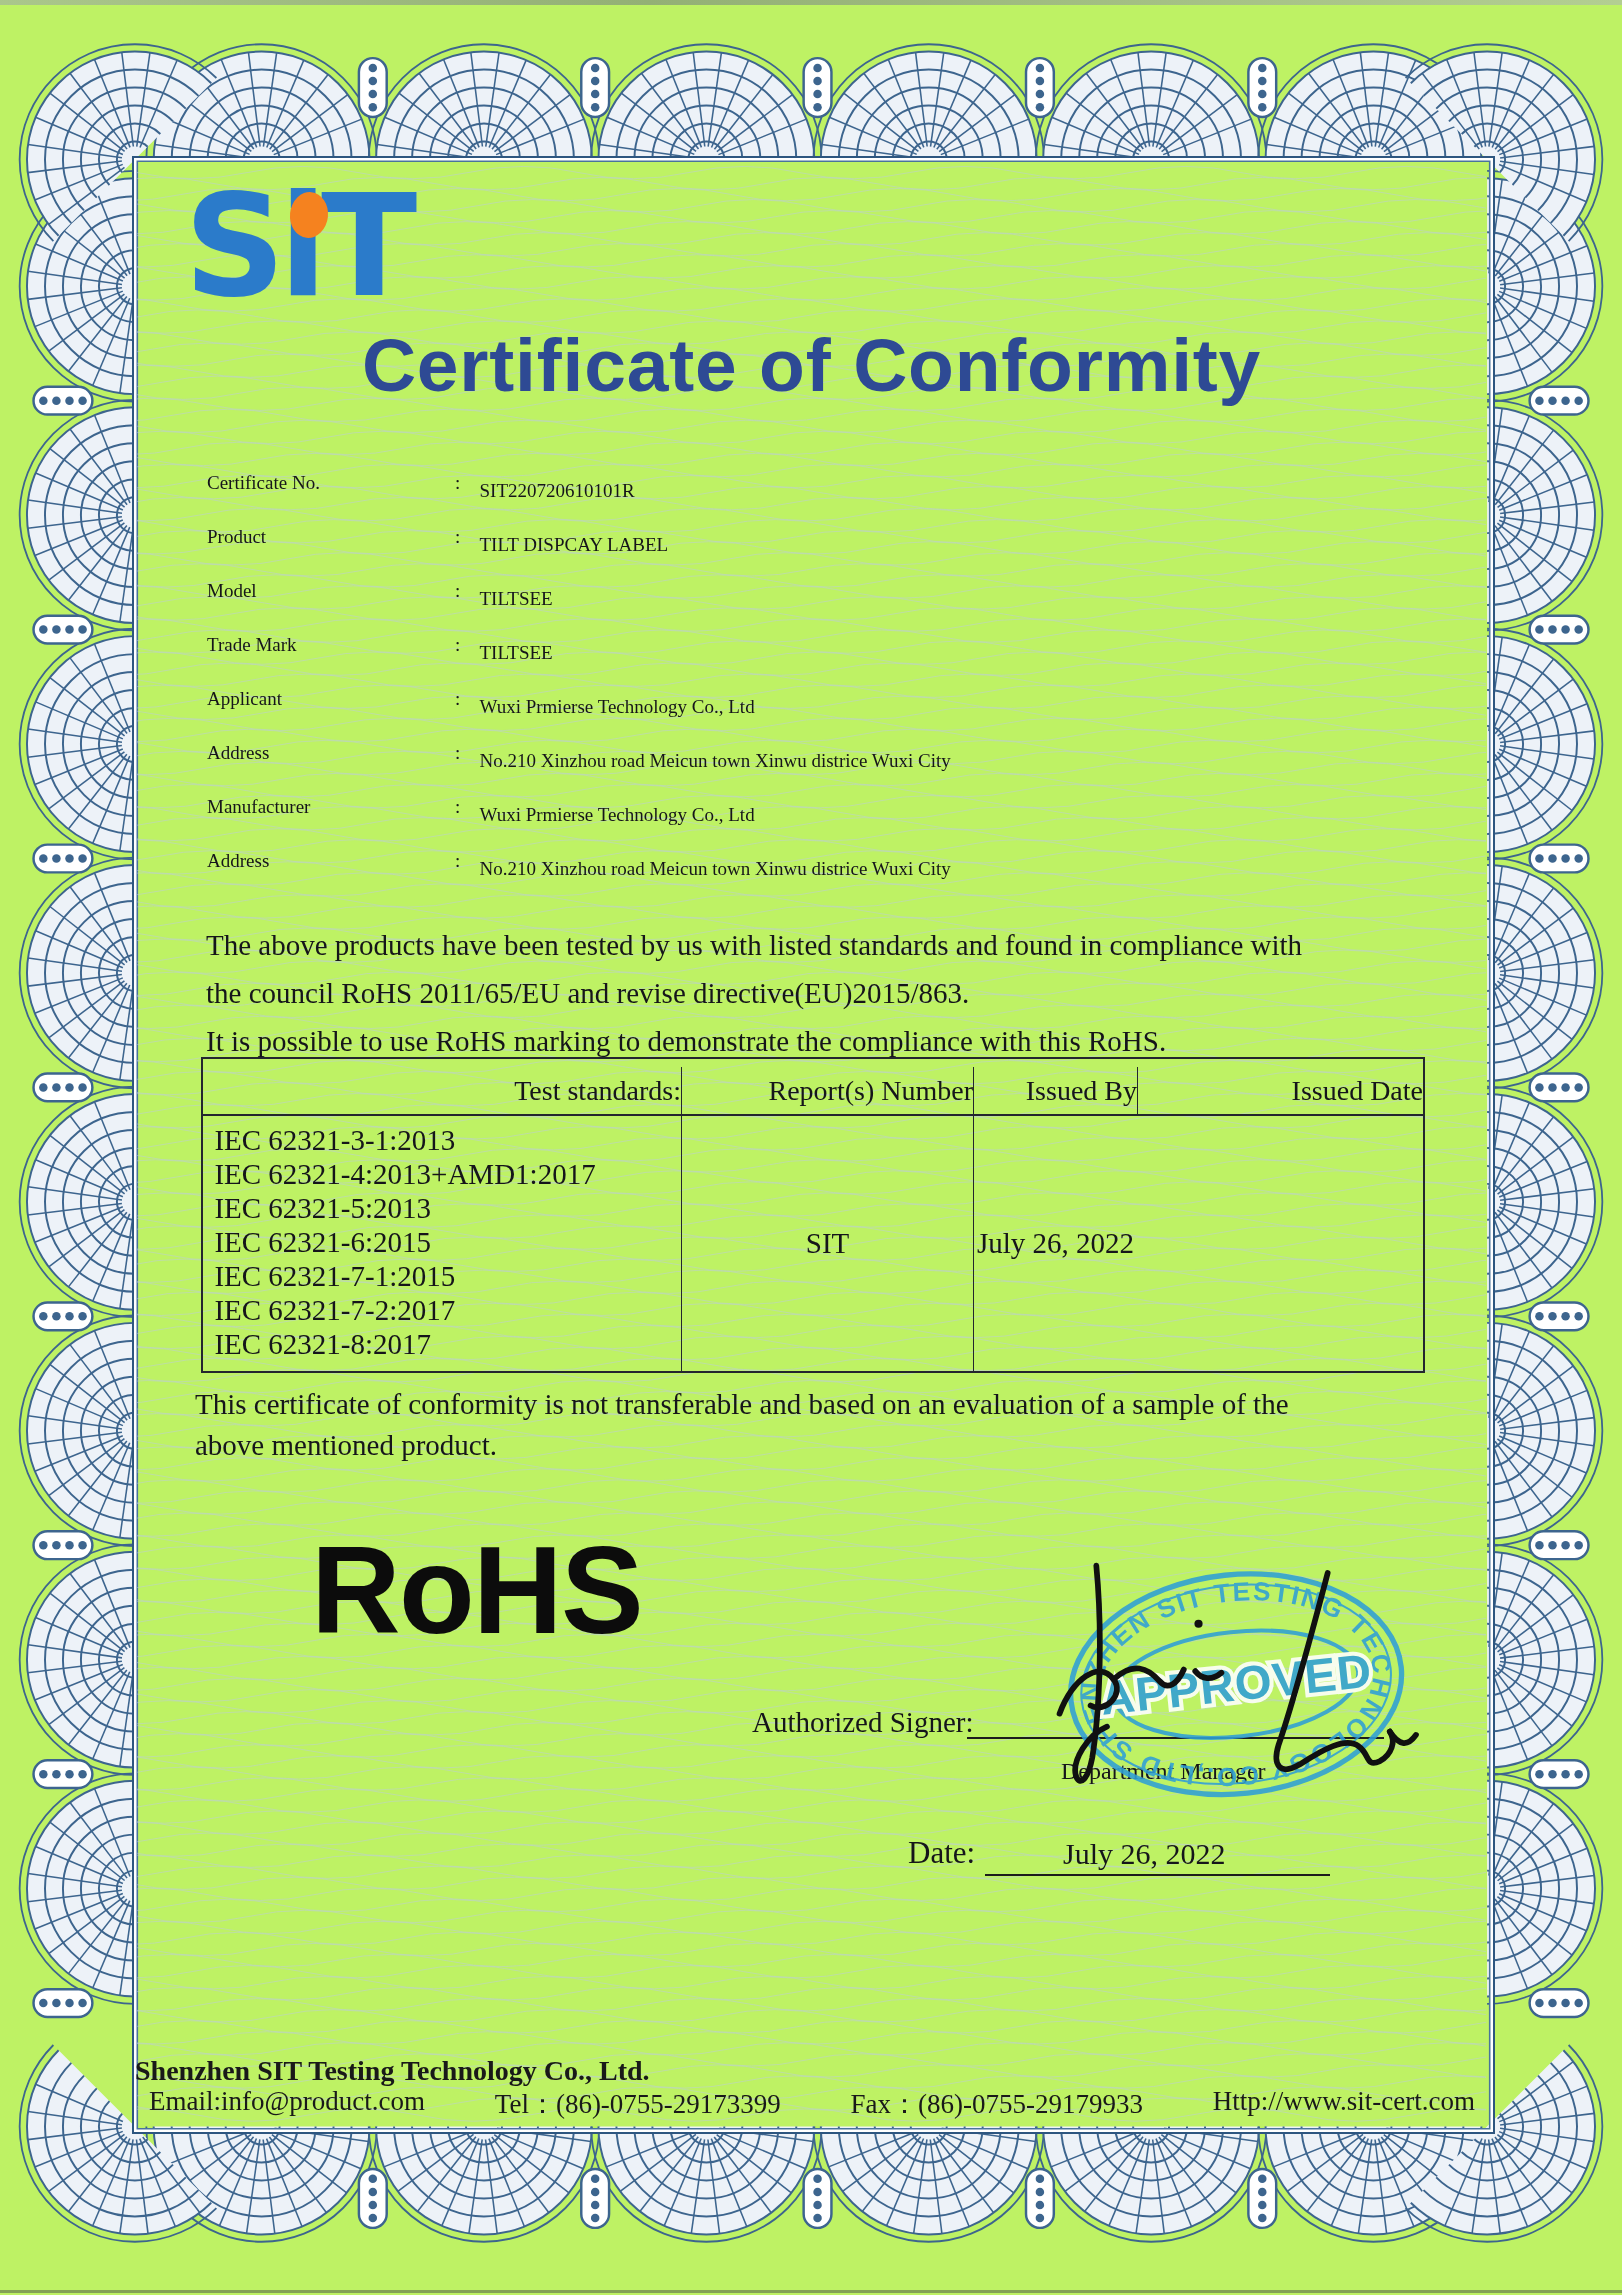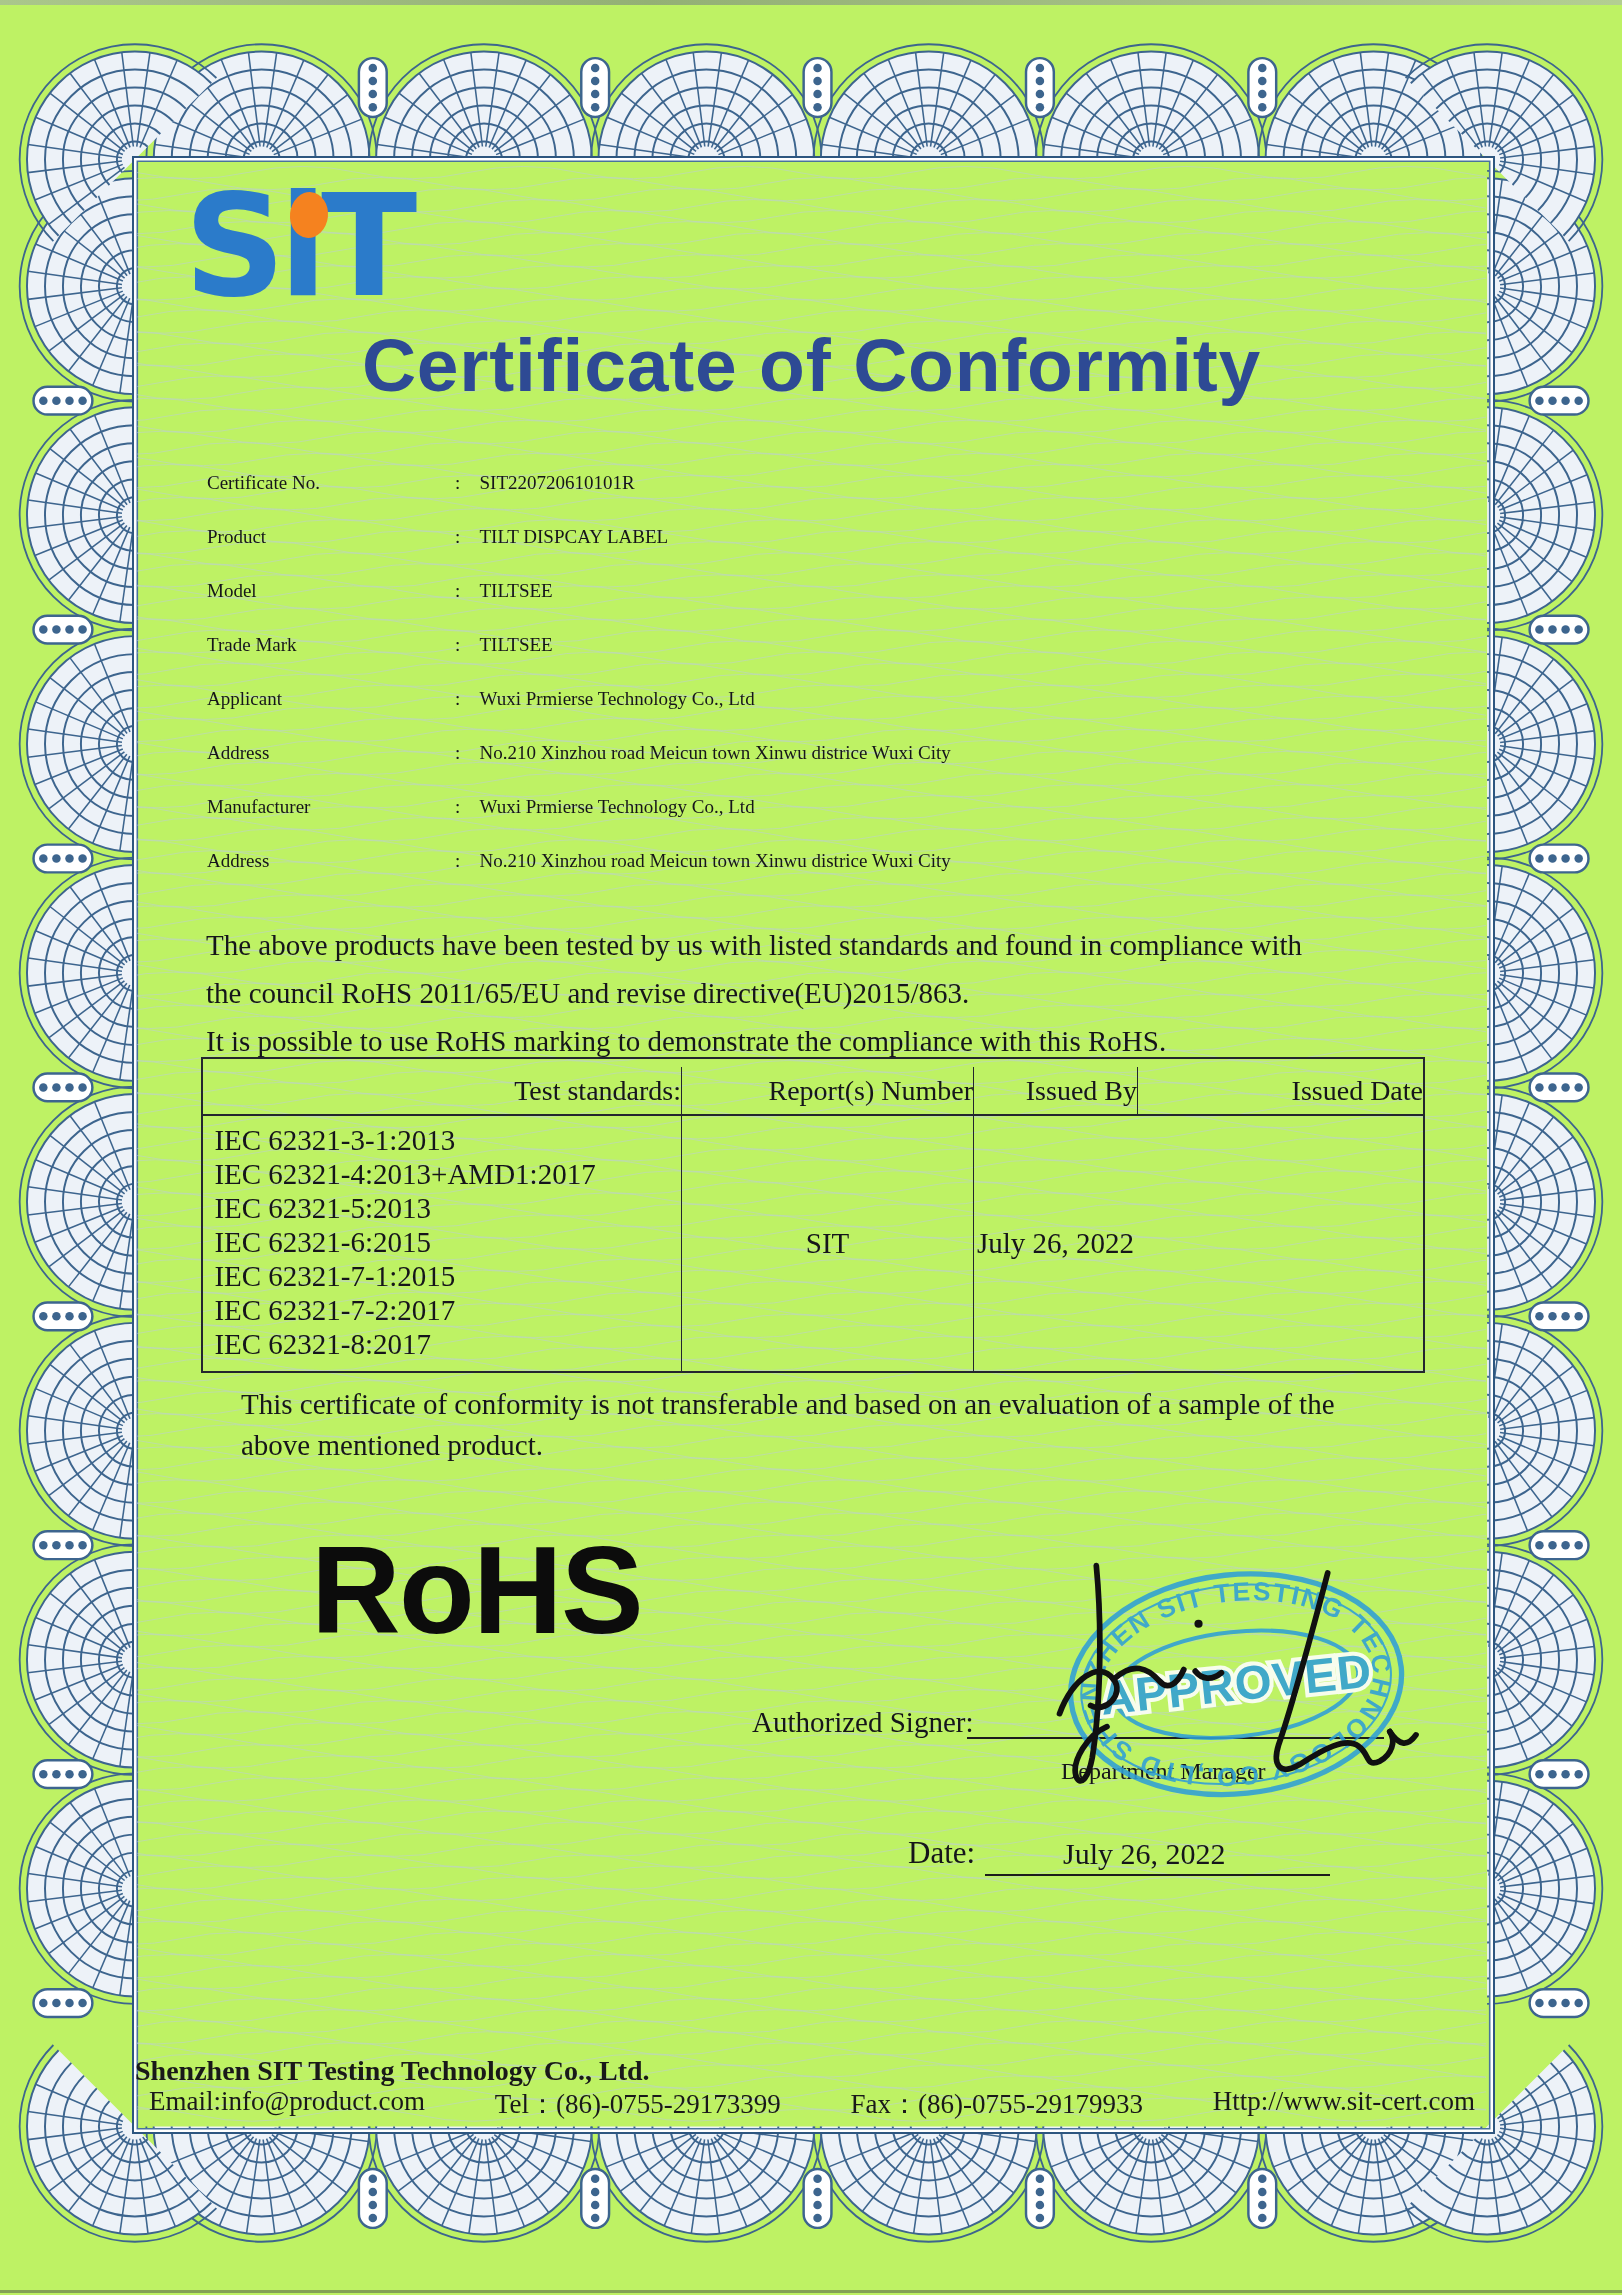--- a/index.html
+++ b/index.html
@@ -18,33 +18,33 @@
         font-size:141px;line-height:1;color:#2b7bca;letter-spacing:-6.5px;}
   .logo-dot{left:106px;top:16.4px;width:38px;height:46px;background:#f5821f;border-radius:50%;transform:rotate(6deg);}
   
   .title{left:135px;top:322px;width:1353px;text-align:center;font-family:"Liberation Sans",sans-serif;
          font-weight:bold;font-size:75px;line-height:1.15;color:#2e4a94;letter-spacing:0.8px;}
   
   .fields{left:207px;top:471px;width:1231px;}
   .frow{display:flex;height:54px;font-size:19px;line-height:1.25;}
   .flabel{width:248px;}
   .fcolon{width:24.5px;}
-  .fvalue{flex:1;}
+  .fvalue{flex:1;margin-top:8px;}
   
   .intro{left:206px;top:921px;width:1240px;font-size:29px;line-height:48px;white-space:pre-line;}
   
   .table{left:201px;top:1057px;width:1220px;border:2.5px solid #23262e;display:grid;
          grid-template-columns:478px 292px 164px auto;background:transparent;}
   .th{border-bottom:2.5px solid #23262e;text-align:right;font-size:28px;padding:8.2px 0 6.5px 0;margin-top:8px;}
   .td-sep{border-left:1.6px solid #23262e;}
   .standards{padding:7.4px 0 9.8px 11.4px;font-size:29px;}
   .standards div{line-height:34px;}
   .tdc{display:flex;align-items:center;justify-content:center;font-size:29px;text-align:center;}
   
-  .statement{left:195px;top:1384px;width:1246px;font-size:29px;line-height:41px;white-space:pre-line;margin-left:46px;}
+  .statement{left:195px;top:1384px;width:1246px;font-size:29px;line-height:41px;white-space:pre-line;}
   
   .rohs{left:311px;top:1528px;font-family:"Liberation Sans",sans-serif;font-weight:bold;
         font-size:124px;line-height:1;letter-spacing:-1.6px;color:#0c0c0c;}
   
   .signer-label{left:752px;top:1706px;font-size:29px;}
   .signer-line{left:967px;top:1737px;width:417px;border-top:2.5px solid #1c1c1c;height:0;}
   .signer-role{left:1061px;top:1758px;font-size:24px;}
   .date-label{left:908px;top:1835px;font-size:31px;}
   .date-value{left:1063px;top:1837px;font-size:30px;}
   .date-line{left:985px;top:1874px;width:345px;border-top:2.5px solid #1c1c1c;height:0;}

